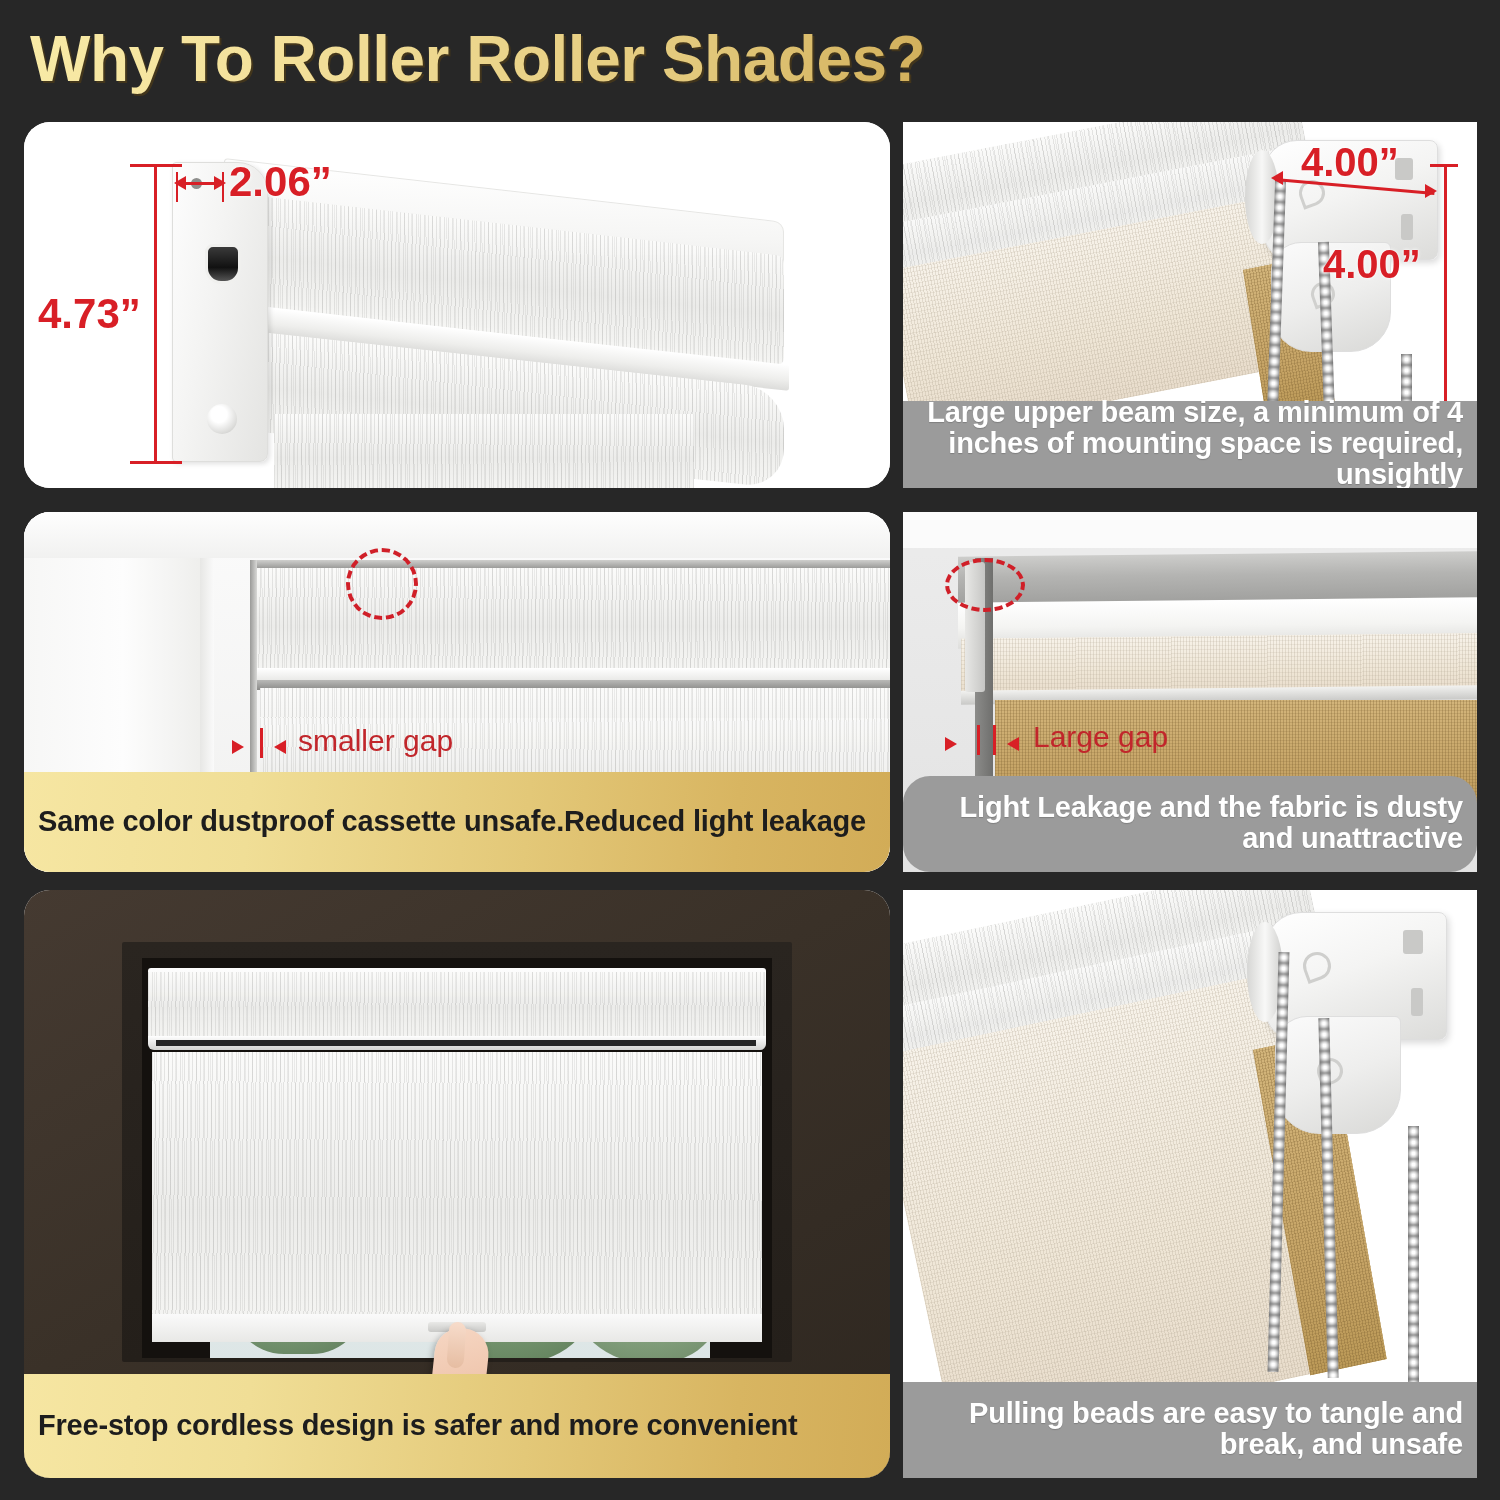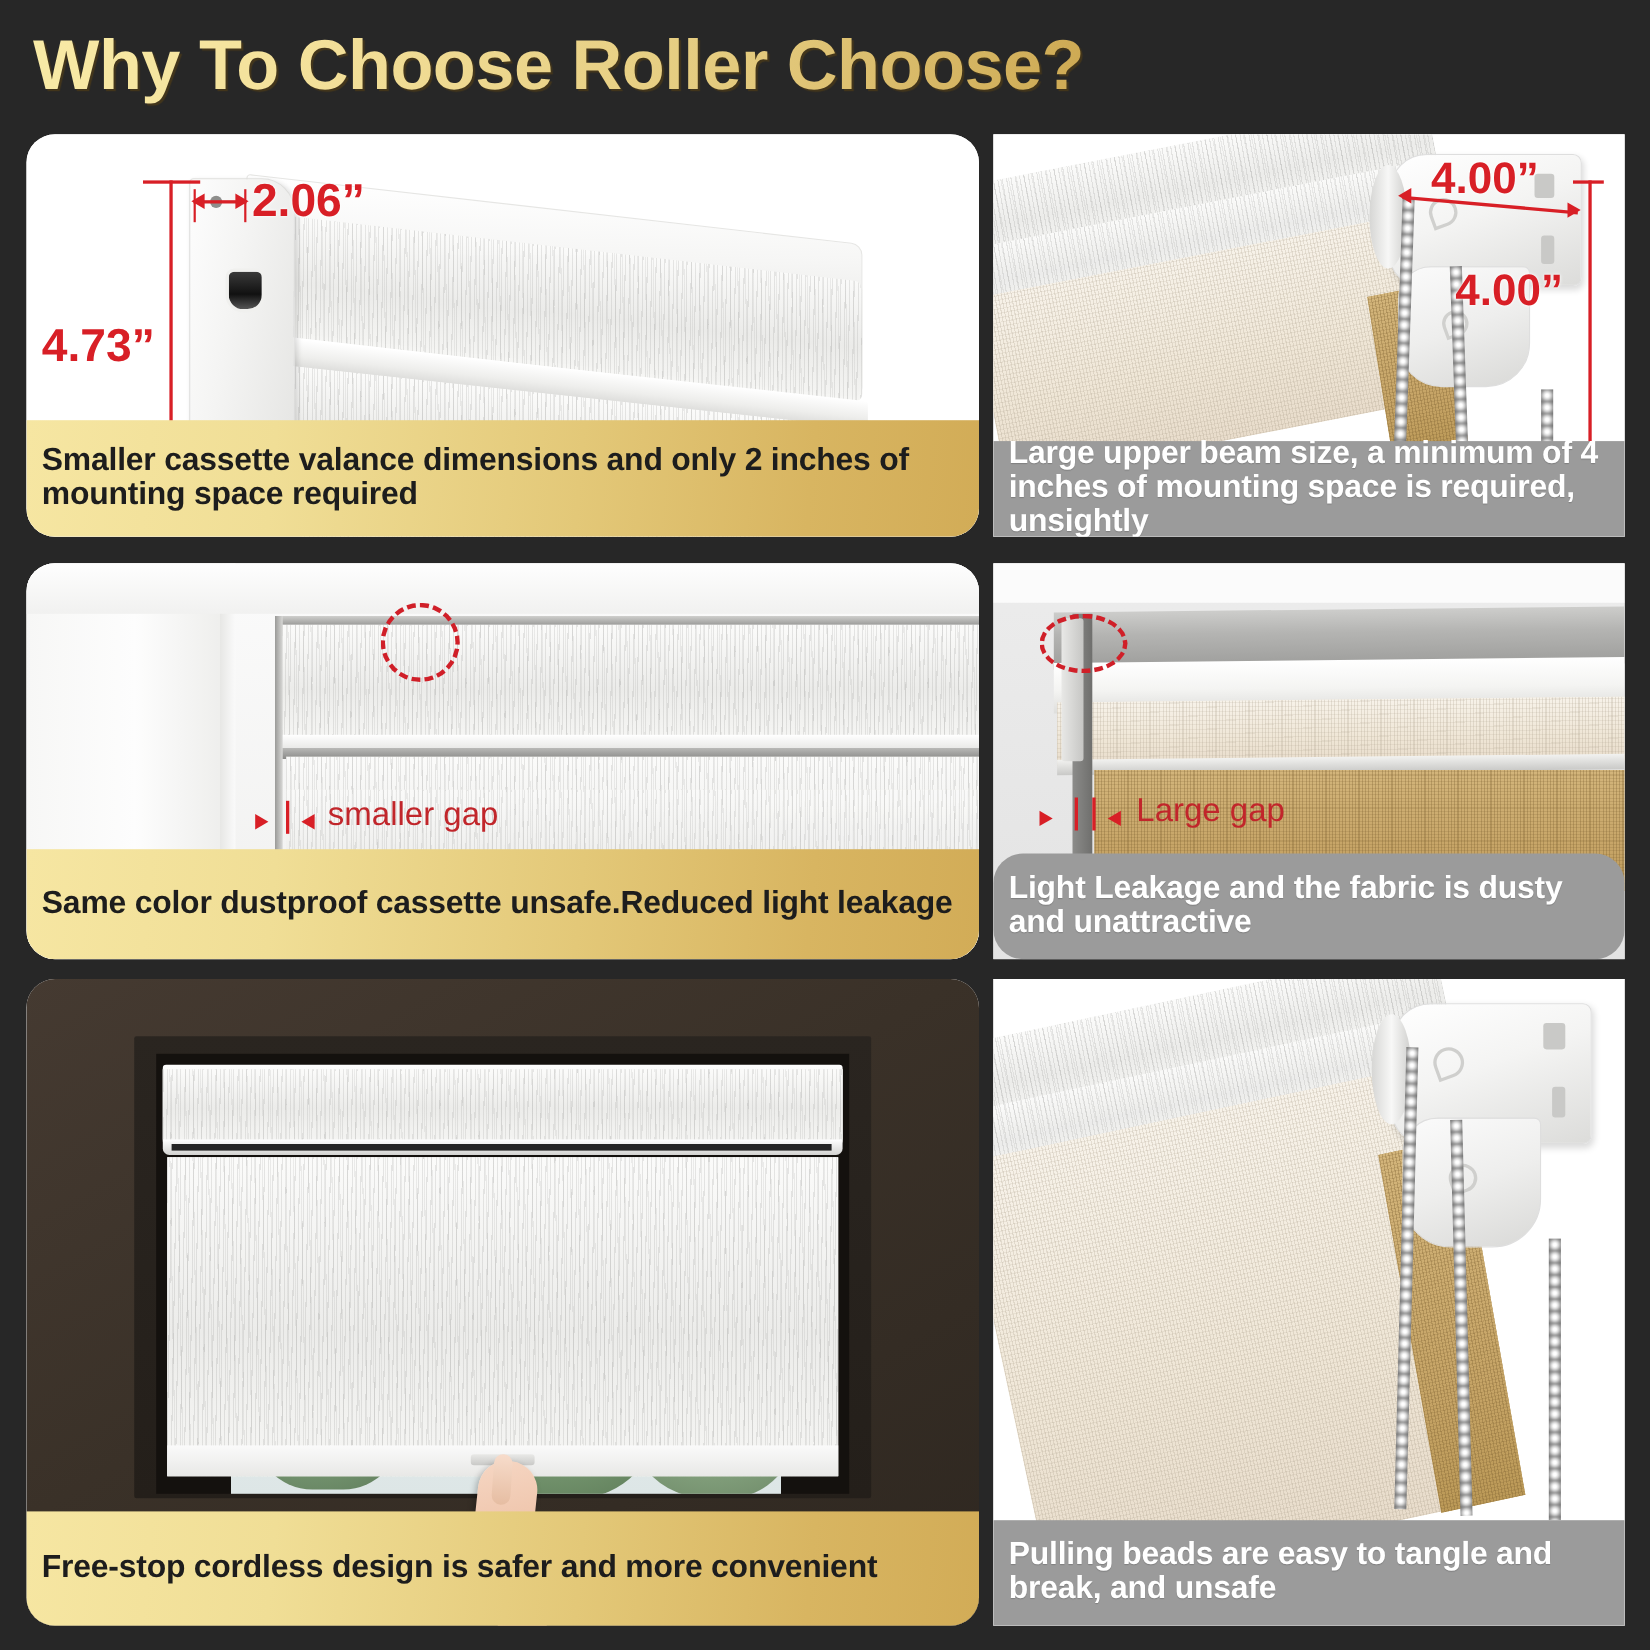--- a/index.html
+++ b/index.html
@@ -19,21 +19,21 @@
     background: linear-gradient(100deg, #F8EAA6 0%, #F3E09A 22%, #E3C97C 55%, #CBA64F 82%, #BE9940 100%);
     -webkit-background-clip: text; background-clip: text;
     -webkit-text-fill-color: transparent; color: transparent;
     text-shadow: none;
     filter: drop-shadow(2px 2px 0px rgba(90,66,18,0.55));
   }
 
   
   .panel { position: absolute; overflow: hidden; background: #fff; }
   .panel.left  { border-radius: 26px; }
-  .panel.right { border-radius: 0; }
+  .panel.right { border-radius: 0; text-align: right; }
 
   .photo { position: absolute; inset: 0; overflow: hidden; }
 
   .caption {
     position: absolute; left: 0; right: 0; bottom: 0;
     display: flex; align-items: center;
     padding: 4px 14px 6px 14px;
     font-weight: bold;
     line-height: 1.06;
   }
@@ -104,21 +104,21 @@
   
   .chain { position: absolute; width: 11px;
            background-image: radial-gradient(circle at 50% 50%, #ffffff 0 18%, #d8d8d8 42%, #9a9a9a 70%, #6f6f6f 100%);
            background-size: 11px 11px; background-repeat: repeat-y; }
 </style>
 </head>
 <body>
 
 <div class="page">
 
-  <div class="title">Why To Choose Roller Choose?</div>
+  <div class="title">Why To Roller Roller Shades?</div>
 
   <div class="panel left" id="p1">
     <div class="photo" style="background:#ffffff;">
 
       <div style="position:absolute;left:200px;top:36px;width:560px;height:140px;
                   background:linear-gradient(175deg,#ffffff 0%,#f6f6f5 35%,#e6e6e4 75%,#f2f2f0 100%);
                   transform:skewY(6.5deg);transform-origin:left top;border:1px solid #e6e6e4;
                   border-radius:4px 10px 10px 4px;"></div>
       <div class="fabric-white" style="position:absolute;left:200px;top:70px;width:560px;height:110px;
                   transform:skewY(6.5deg);transform-origin:left top;opacity:.95;
@@ -150,21 +150,20 @@
       <div class="dim-line" style="left:152px;top:60px;width:48px;height:3px;"></div>
       <div class="arrowL" style="left:150px;top:54px;"></div>
       <div class="arrowR" style="left:190px;top:54px;"></div>
       <div class="dim-label" style="left:205px;top:36px;font-size:42px;">2.06”</div>
 
       <div class="dim-line" style="left:130px;top:42px;width:3px;height:300px;"></div>
       <div class="dim-line" style="left:106px;top:42px;width:52px;height:3px;"></div>
       <div class="dim-line" style="left:106px;top:339px;width:52px;height:3px;"></div>
       <div class="dim-label" style="left:14px;top:168px;font-size:42px;">4.73”</div>
     </div>
-    <div class="caption gold">Smaller cassette valance dimensions and only 2 inches of mounting space required</div>
   </div>
 
   <div class="panel right" id="p2">
     <div class="photo" style="background:#ffffff;">
 
       <div class="fabric-white" style="position:absolute;left:-20px;top:46px;width:420px;height:74px;
                   transform:rotate(-11deg);transform-origin:left top;border-radius:6px;"></div>
 
       <div class="fabric-white" style="position:absolute;left:-20px;top:104px;width:420px;height:60px;
                   transform:rotate(-11deg);transform-origin:left top;opacity:.95;"></div>

